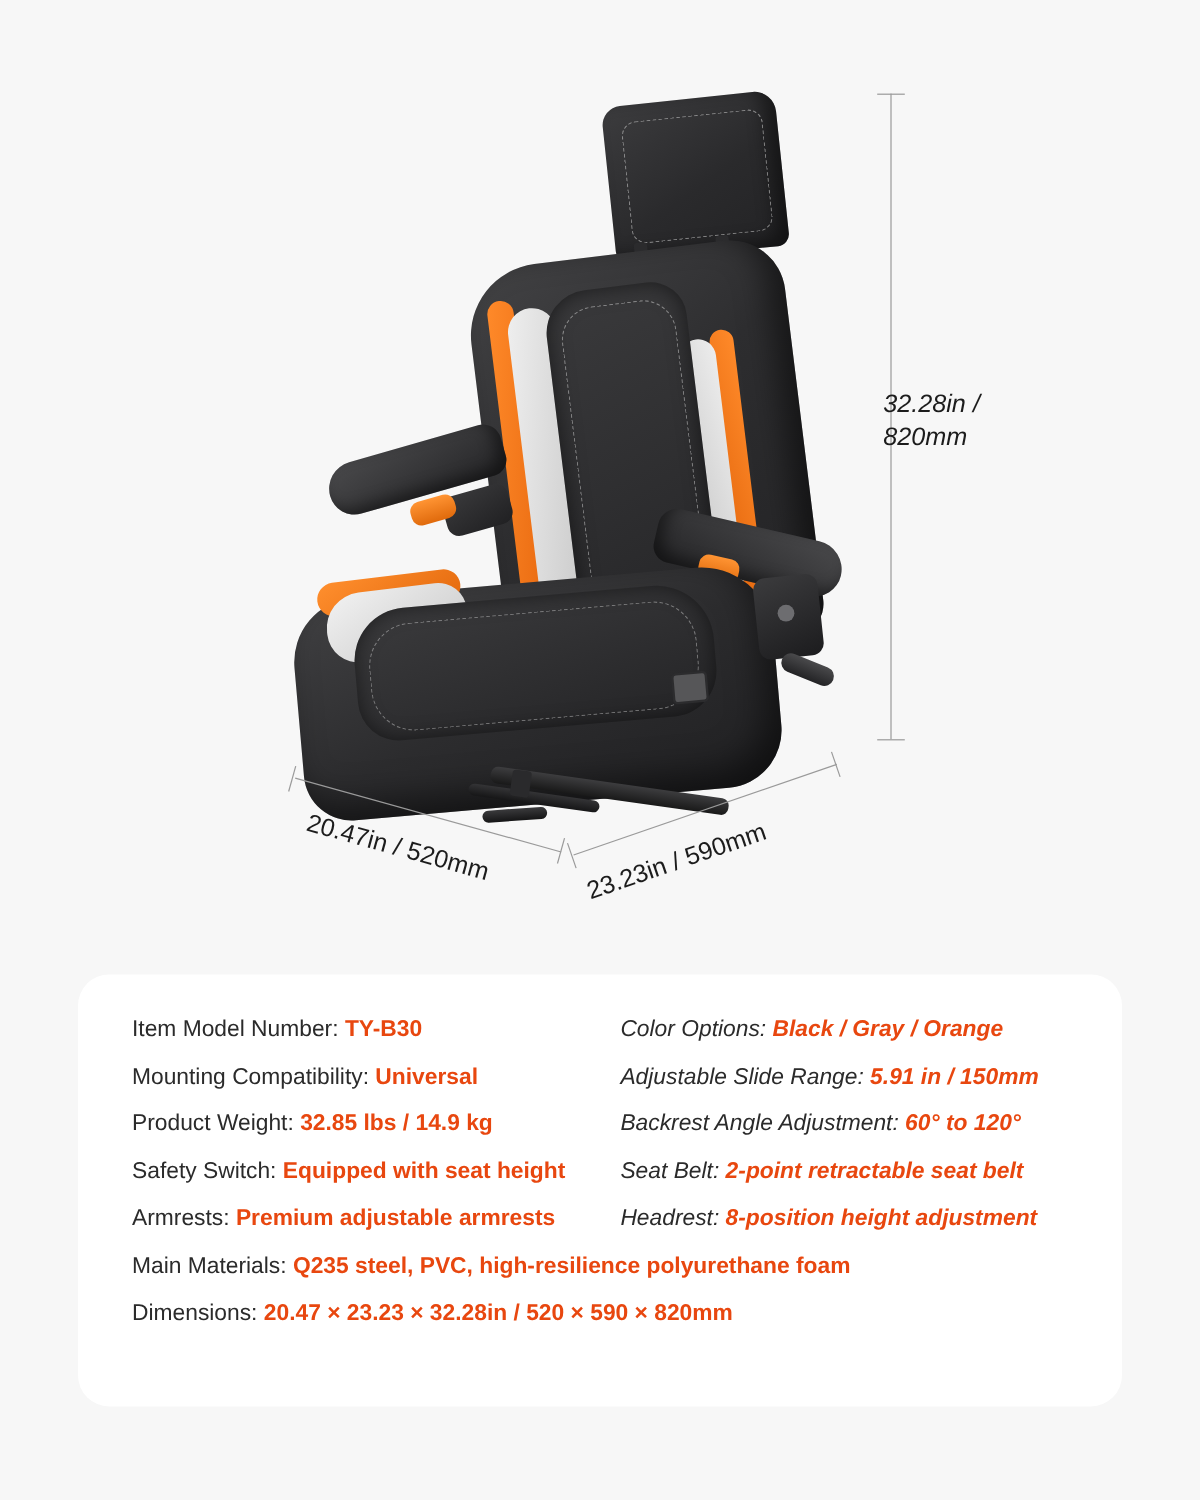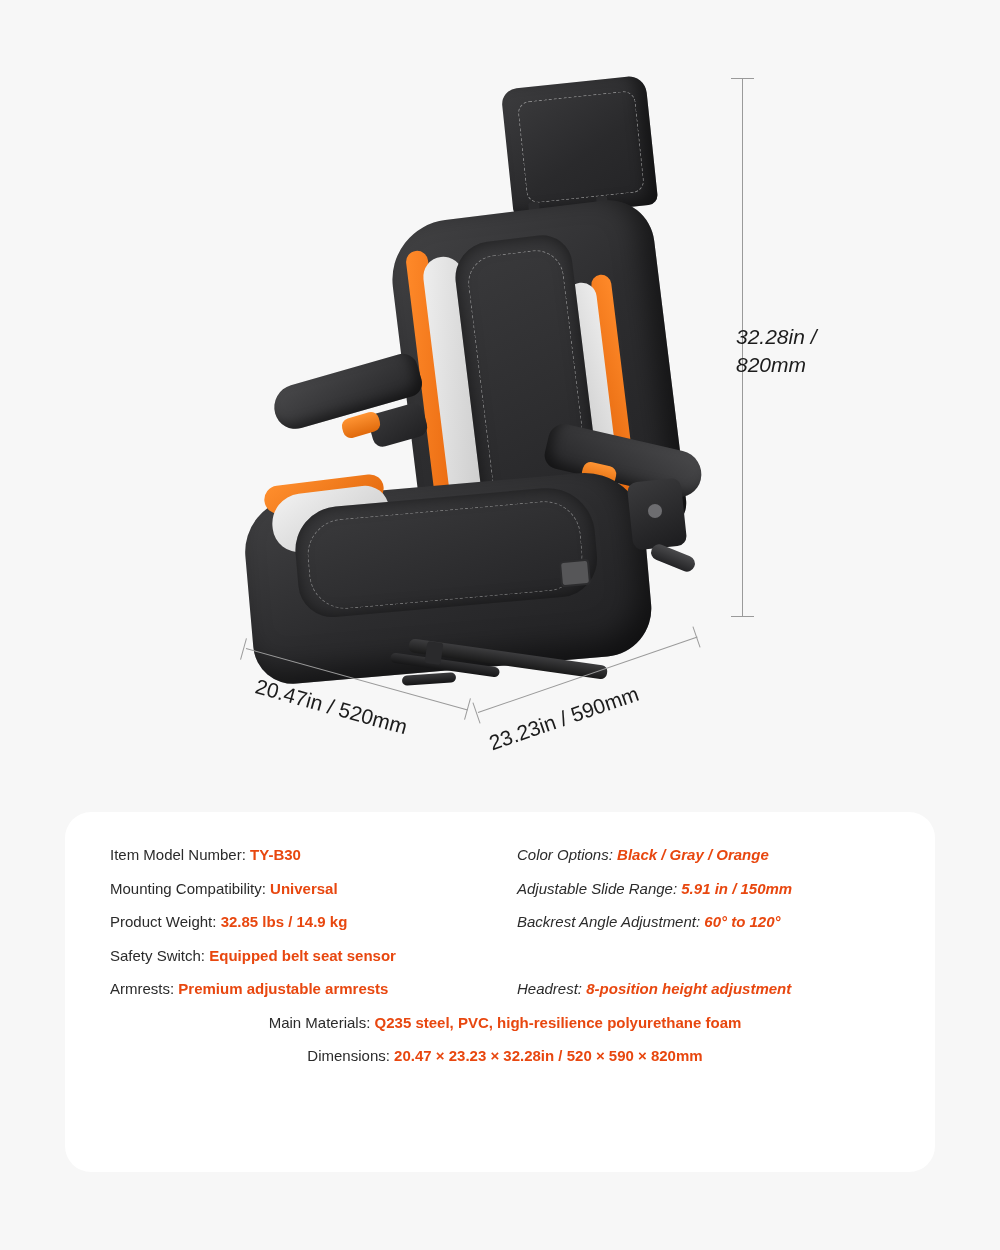--- a/index.html
+++ b/index.html
@@ -289,28 +289,28 @@
   .spec-row {
     display: flex;
     margin-bottom: 11px;
   }
   .spec-col {
     width: 50%;
     box-sizing: border-box;
   }
   .spec-col.right { padding-left: 12px; font-style: italic; }
   .spec-item {
-    font-size: 15px;
+    font-size: 19px;
     line-height: 1.5;
     color: #2b2b2b;
     white-space: nowrap;
   }
   .spec-label { color: #2b2b2b; font-weight: 400; }
   .spec-value { color: #e8470f; font-weight: bold; }
-  .spec-full { width: 100%; text-align: center; }
+  .spec-full { width: 100%; }
 </style>
 </head>
 <body>
 
 <div id="product-area">
 
   <div id="seat-illustration">
     <div class="sh headrest-main"></div>
     <div class="sh headrest-stitch"></div>
     <div class="sh headrest-post-l"></div>
@@ -409,21 +409,27 @@
           <span class="spec-label">Backrest Angle Adjustment:</span>
           <span class="spec-value">60° to 120°</span>
         </div>
       </div>
     </div>
 
     <div class="spec-row">
       <div class="spec-col">
         <div class="spec-item">
           <span class="spec-label">Safety Switch:</span>
-          <span class="spec-value">Equipped belt seat sensor</span>
+          <span class="spec-value">Equipped with seat height</span>
+        </div>
+      </div>
+      <div class="spec-col right">
+        <div class="spec-item">
+          <span class="spec-label">Seat Belt:</span>
+          <span class="spec-value">2-point retractable seat belt</span>
         </div>
       </div>
     </div>
 
     <div class="spec-row">
       <div class="spec-col">
         <div class="spec-item">
           <span class="spec-label">Armrests:</span>
           <span class="spec-value">Premium adjustable armrests</span>
         </div>

